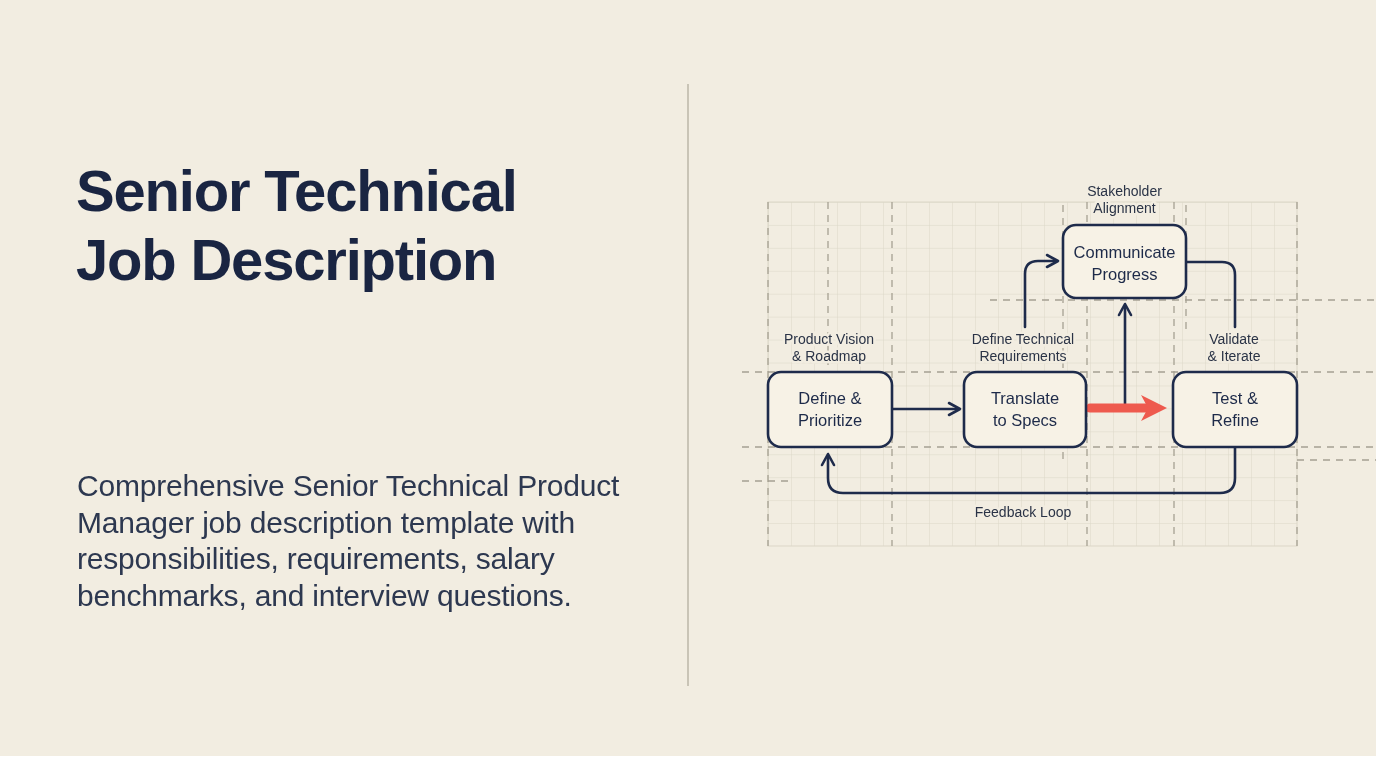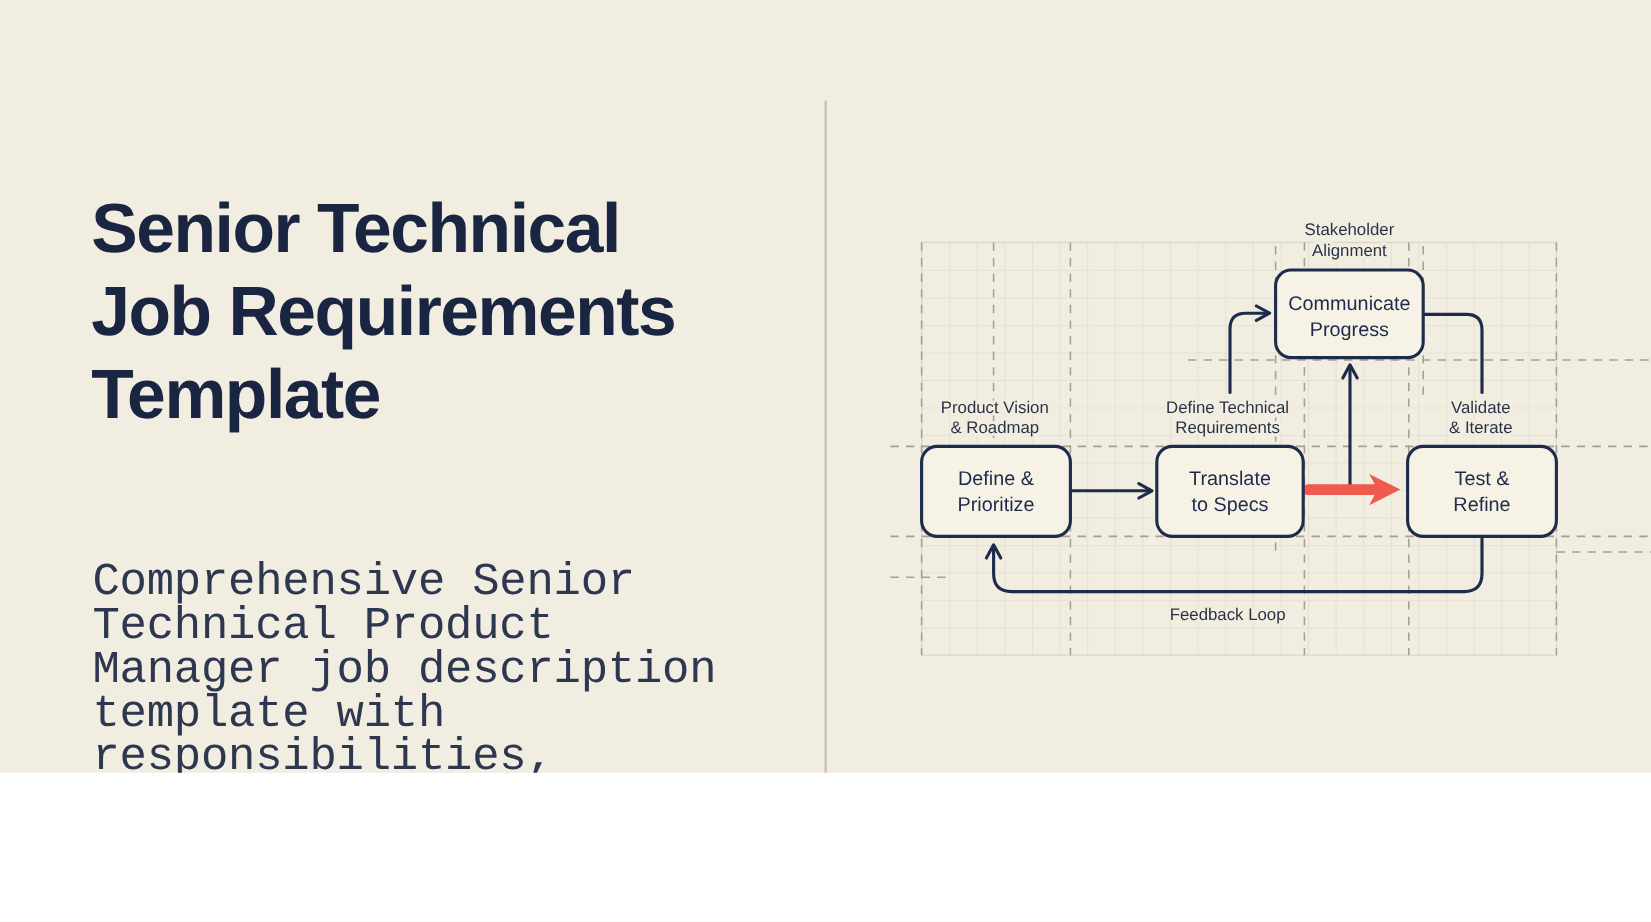--- a/index.html
+++ b/index.html
@@ -1,32 +1,32 @@
 <!DOCTYPE html>
 <html><head>
 <meta charset="utf-8">
 <style>
   html,body{margin:0;padding:0;}
   .canvas{
     position:relative;
-    width:1376px;height:644px;
+    width:1376px;height:756px;
     background:#f2ede1;
     overflow:hidden;
     font-family:"Liberation Sans", sans-serif;
   }
   .title{
     position:absolute;left:76px;top:156px;margin:0;
     font-size:58px;line-height:69px;font-weight:bold;
     letter-spacing:-1.2px;color:#1a2542;
   }
   .title span{display:block;}
   .subtitle{
     position:absolute;left:77px;top:468px;width:548px;margin:0;
-    font-size:38px;line-height:36.5px;font-weight:normal;
-    letter-spacing:-0.2px;color:#2d3850;font-family:Liberation Mono, monospace;
+    font-size:30px;line-height:36.5px;font-weight:normal;
+    letter-spacing:-0.2px;color:#2d3850;
   }
   .divider{
     position:absolute;left:687px;top:84px;width:2px;height:602px;
     background:#c9c4b6;
   }
   .diagram{
     position:absolute;left:740px;top:150px;width:640px;height:440px;
   }
   svg text{font-family:"Liberation Sans", sans-serif;}
   .guide-label{
@@ -36,22 +36,21 @@
   .node-label{fill:#1d2a49;font-size:16.5px;}
 </style>
 </head>
 <body>
 
 <div class="canvas">
 
   <div>
     <h1 class="title">
       <span>Senior Technical</span>
-      <span>Job Requirements</span>
-      <span>Template</span>
+      <span>Job Description</span>
     </h1>
     <p class="subtitle">Comprehensive Senior Technical Product Manager job description template with responsibilities, requirements, salary benchmarks, and interview questions.</p>
   </div>
 
   <div class="divider"></div>
 
   <svg class="diagram" viewBox="740 150 640 440">
     <defs>
       <pattern id="grid" x="768" y="202" width="23" height="22.93" patternUnits="userSpaceOnUse">
         <path d="M23 0 H0 V22.93" fill="none" stroke="#dcd7c8" stroke-width="1"></path>

